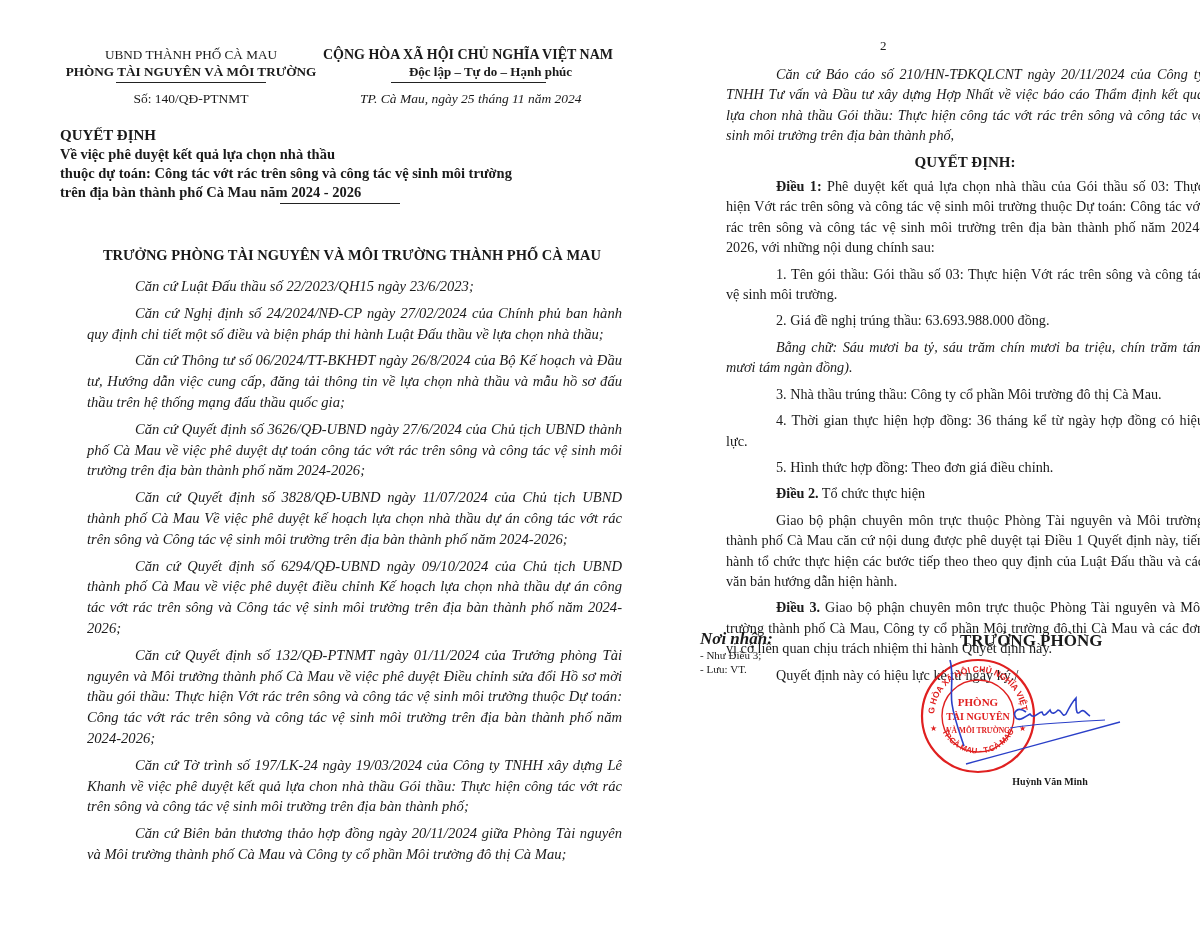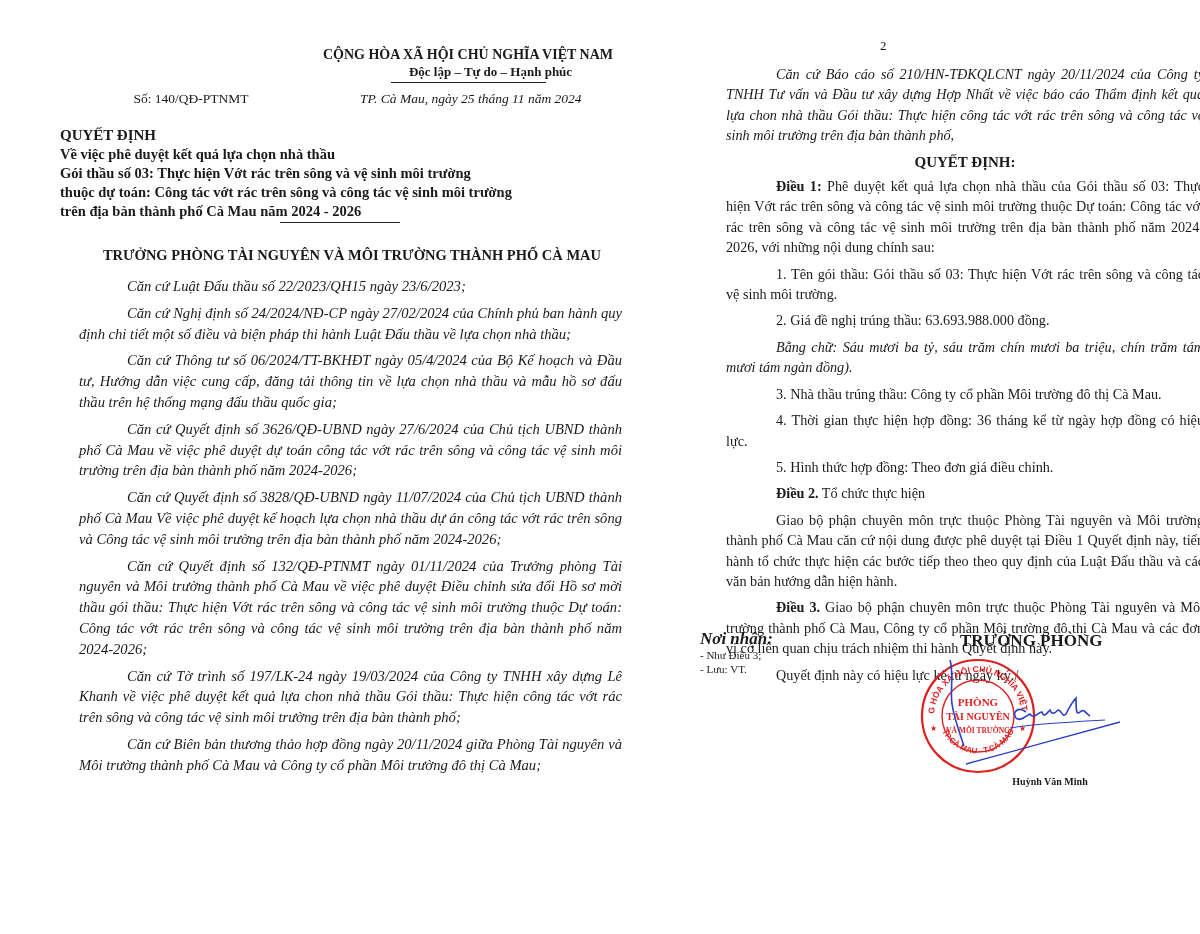--- a/index.html
+++ b/index.html
@@ -21,66 +21,71 @@
   .hdr-right .rule { width: 155px; height: 1px; background: #222; margin: 2px auto 0; }
   .docno { position: absolute; left: 60px; top: 91px; width: 262px; text-align: center; font-size: 13.5px; }
   .docdate { position: absolute; left: 360px; top: 91px; width: 266px; text-align: left; font-size: 13.5px; font-style: italic; }
 
   .title { position: absolute; left: 60px; top: 126px; width: 560px; text-align: left; font-weight: bold; font-size: 14.5px; line-height: 19px; }
   .title .main { font-size: 15px; }
   .title .rule { width: 120px; height: 1px; background: #222; margin: 1px auto 0; }
   .authority { position: absolute; left: 72px; top: 247px; width: 560px; text-align: center; font-weight: bold; font-size: 14.5px; }
 
   .basis { position: absolute; left: 79px; top: 276px; width: 543px; font-style: italic; font-size: 14.6px; line-height: 20.8px; text-align: justify; }
-  .basis p { margin: 0 0 6px 0; text-indent: 48px; }
+  .basis p { margin: 0 0 6px 8px; text-indent: 48px; }
 
   
   .pageno { position: absolute; left: 220px; top: 38px; font-size: 13px; }
   .r-body { position: absolute; left: 66px; top: 64px; width: 478px; font-size: 14.2px; line-height: 20.4px; text-align: justify; }
   .r-body p { margin: 0 0 6px 0; text-indent: 50px; }
   .r-body .it { font-style: italic; }
   .r-body .dec-title { text-indent: 0; text-align: center; font-weight: bold; font-size: 15px; margin: 0 0 4px 0; }
   .r-body b { font-weight: bold; }
 
   .recipients { position: absolute; left: 700px; top: 632px; font-size: 11px; line-height: 14px; }
   .recipients .lbl { font-weight: bold; font-style: italic; font-size: 17px; margin-bottom: 2px; }
   .signer-title { position: absolute; left: 960px; top: 631px; width: 160px; font-weight: bold; font-size: 17px; }
   .signer-name { position: absolute; left: 980px; top: 776px; width: 140px; text-align: center; font-weight: bold; font-size: 10px; }
   .stamp { position: absolute; left: 918px; top: 656px; width: 120px; height: 120px; }
   .signature { position: absolute; left: 930px; top: 660px; width: 200px; height: 110px; }
 </style>
 </head>
 <body>
 
 <div class="page page-left">
+  <div class="hdr-left">
+    <div>UBND THÀNH PHỐ CÀ MAU</div>
+    <div class="b">PHÒNG TÀI NGUYÊN VÀ MÔI TRƯỜNG</div>
+    <div class="rule"></div>
+  </div>
   <div class="hdr-right">
     <div>CỘNG HÒA XÃ HỘI CHỦ NGHĨA VIỆT NAM</div>
     <div class="sub">Độc lập – Tự do – Hạnh phúc</div>
     <div class="rule"></div>
   </div>
   <div class="docno">Số: 140/QĐ-PTNMT</div>
   <div class="docdate">TP. Cà Mau, ngày  25  tháng 11 năm 2024</div>
 
   <div class="title">
     <div class="main">QUYẾT ĐỊNH</div>
     <div>Về việc phê duyệt kết quả lựa chọn nhà thầu</div>
-    <div>Gói thầu số 03: Thực hiện Vớt rác trên sông và vệ sinh môi trường</div>
     <div>thuộc dự toán: Công tác vớt rác trên sông và công tác vệ sinh môi trường</div>
     <div>trên địa bàn thành phố Cà Mau năm 2024 - 2026</div>
     <div class="rule"></div>
   </div>
 
   <div class="authority">TRƯỞNG PHÒNG TÀI NGUYÊN VÀ MÔI TRƯỜNG THÀNH PHỐ CÀ MAU</div>
 
   <div class="basis">
     <p>Căn cứ Luật Đấu thầu số 22/2023/QH15 ngày 23/6/2023;</p>
     <p>Căn cứ Nghị định số 24/2024/NĐ-CP ngày 27/02/2024 của Chính phủ ban hành quy định chi tiết một số điều và biện pháp thi hành Luật Đấu thầu về lựa chọn nhà thầu;</p>
-    <p>Căn cứ Thông tư số 06/2024/TT-BKHĐT ngày 05/4/2024 của Bộ Kế hoạch và Đầu tư, Hướng dẫn việc cung cấp, đăng tải thông tin về lựa chọn nhà thầu và mẫu hồ sơ đấu thầu trên hệ thống mạng đấu thầu quốc gia;</p>
+    <p>Căn cứ Thông tư số 06/2024/TT-BKHĐT ngày 26/8/2024 của Bộ Kế hoạch và Đầu tư, Hướng dẫn việc cung cấp, đăng tải thông tin về lựa chọn nhà thầu và mẫu hồ sơ đấu thầu trên hệ thống mạng đấu thầu quốc gia;</p>
     <p>Căn cứ Quyết định số 3626/QĐ-UBND ngày 27/6/2024 của Chủ tịch UBND thành phố Cà Mau về việc phê duyệt dự toán công tác vớt rác trên sông và công tác vệ sinh môi trường trên địa bàn thành phố năm 2024-2026;</p>
     <p>Căn cứ Quyết định số 3828/QĐ-UBND ngày 11/07/2024 của Chủ tịch UBND thành phố Cà Mau Về việc phê duyệt kế hoạch lựa chọn nhà thầu dự án công tác vớt rác trên sông và Công tác vệ sinh môi trường trên địa bàn thành phố năm 2024-2026;</p>
+    <p>Căn cứ Quyết định số 6294/QĐ-UBND ngày 09/10/2024 của Chủ tịch UBND thành phố Cà Mau về việc phê duyệt điều chỉnh Kế hoạch lựa chọn nhà thầu dự án công tác vớt rác trên sông và Công tác vệ sinh môi trường trên địa bàn thành phố năm 2024-2026;</p>
     <p>Căn cứ Quyết định số 132/QĐ-PTNMT ngày 01/11/2024 của Trưởng phòng Tài nguyên và Môi trường thành phố Cà Mau về việc phê duyệt Điều chỉnh sửa đổi Hồ sơ mời thầu gói thầu: Thực hiện Vớt rác trên sông và công tác vệ sinh môi trường thuộc Dự toán: Công tác vớt rác trên sông và công tác vệ sinh môi trường trên địa bàn thành phố năm 2024-2026;</p>
     <p>Căn cứ Tờ trình số 197/LK-24 ngày 19/03/2024 của Công ty TNHH xây dựng Lê Khanh về việc phê duyệt kết quả lựa chon nhà thầu Gói thầu: Thực hiện công tác vớt rác trên sông và công tác vệ sinh môi trường trên địa bàn thành phố;</p>
     <p>Căn cứ Biên bản thương thảo hợp đồng ngày 20/11/2024 giữa Phòng Tài nguyên và Môi trường thành phố Cà Mau và Công ty cổ phần Môi trường đô thị Cà Mau;</p>
   </div>
 </div>
 
 <div class="page page-right">
   <div class="pageno">2</div>
   <div class="r-body">
     <p class="it">Căn cứ Báo cáo số 210/HN-TĐKQLCNT ngày 20/11/2024 của Công ty TNHH Tư vấn và Đầu tư xây dựng Hợp Nhất về việc báo cáo Thẩm định kết quả lựa chon nhà thầu Gói thầu: Thực hiện công tác vớt rác trên sông và công tác vệ sinh môi trường trên địa bàn thành phố,</p>

